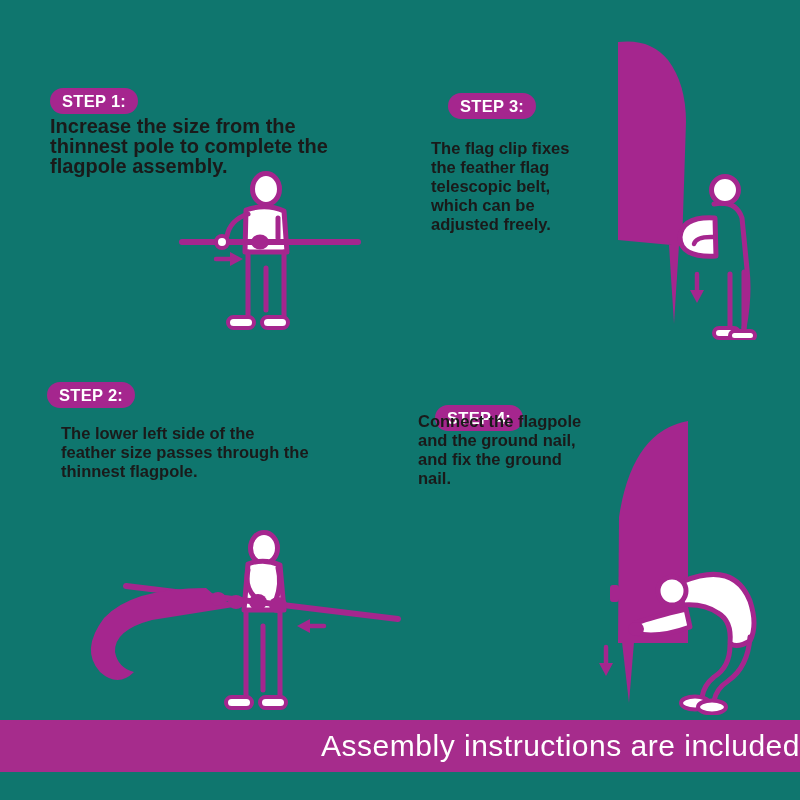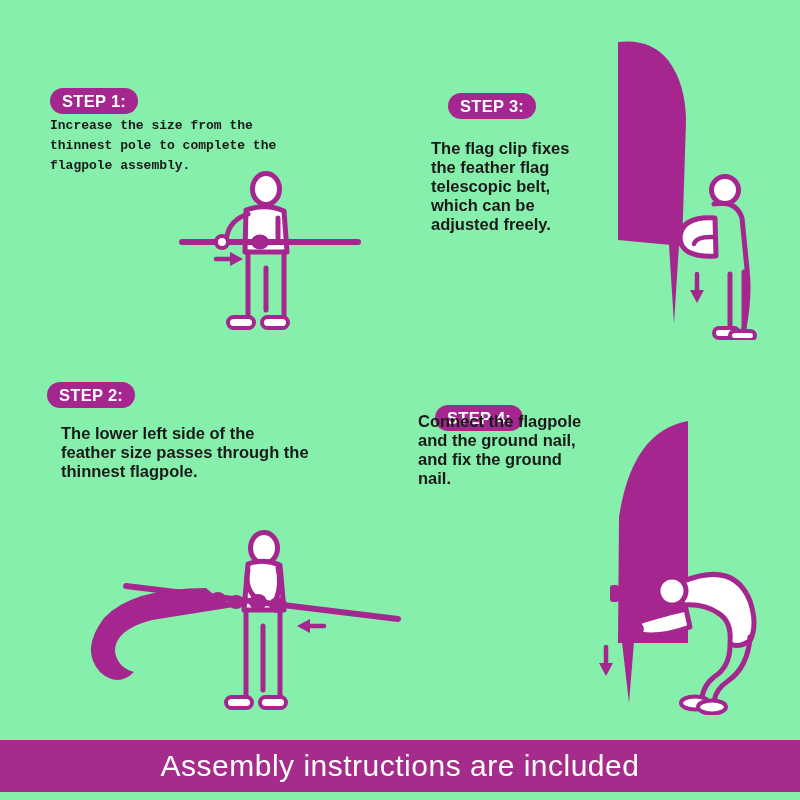--- a/index.html
+++ b/index.html
@@ -3,43 +3,43 @@
 <meta charset="utf-8">
 <style>
   :root{
     --accent:#a5268e;
     --banner-bg:#a62c8c;
     --body-text:#1a1a1a;
     --badge-text:#ffffff;
   }
   html,body{margin:0;padding:0;background:#fff;}
   .canvas{
-    position:relative;width:800px;height:800px;background:#86efac;overflow:hidden;
+    position:relative;width:800px;height:800px;background:#0f766e;overflow:hidden;
     font-family:"Liberation Sans",sans-serif;
   }
   .badge{
     position:absolute;display:inline-block;background:var(--accent);color:var(--badge-text);
     font-size:16.5px;font-weight:bold;line-height:26px;padding:0 12px;border-radius:14px;
     letter-spacing:.3px;
   }
   .desc{
     position:absolute;color:var(--body-text);font-weight:bold;white-space:pre-line;
   }
-  .desc.large{font-size:13px;line-height:20px;font-family:Liberation Mono, monospace;}
+  .desc.large{font-size:20px;line-height:20px;}
   .desc.small{font-size:16.5px;line-height:19px;}
   .fig{position:absolute;}
   .ln{fill:none;stroke:var(--accent);stroke-width:5;stroke-linecap:round;stroke-linejoin:round;}
   .ln6{fill:none;stroke:var(--accent);stroke-width:6;stroke-linecap:round;stroke-linejoin:round;}
   .ln4{fill:none;stroke:var(--accent);stroke-width:4.5;stroke-linecap:round;stroke-linejoin:round;}
   .solid{fill:var(--accent);stroke:none;}
   .wfill{fill:#ffffff;stroke:var(--accent);stroke-width:5;stroke-linejoin:round;}
   .wfill4{fill:#ffffff;stroke:var(--accent);stroke-width:4;stroke-linejoin:round;}
   .banner{
-    position:absolute;left:0;top:740px;width:800px;height:52px;background:var(--banner-bg);
-    display:flex;align-items:center;justify-content:center;
+    position:absolute;left:0;top:720px;width:800px;height:52px;background:var(--banner-bg);
+    display:flex;align-items:center;justify-content:flex-end;
   }
   .banner span{color:#ffffff;font-size:30px;font-weight:400;letter-spacing:.5px;}
 </style>
 </head>
 <body>
 
 <div class="canvas">
 
   <div>
     <div class="badge" style="left:50px;top:88px;">STEP 1:</div>

